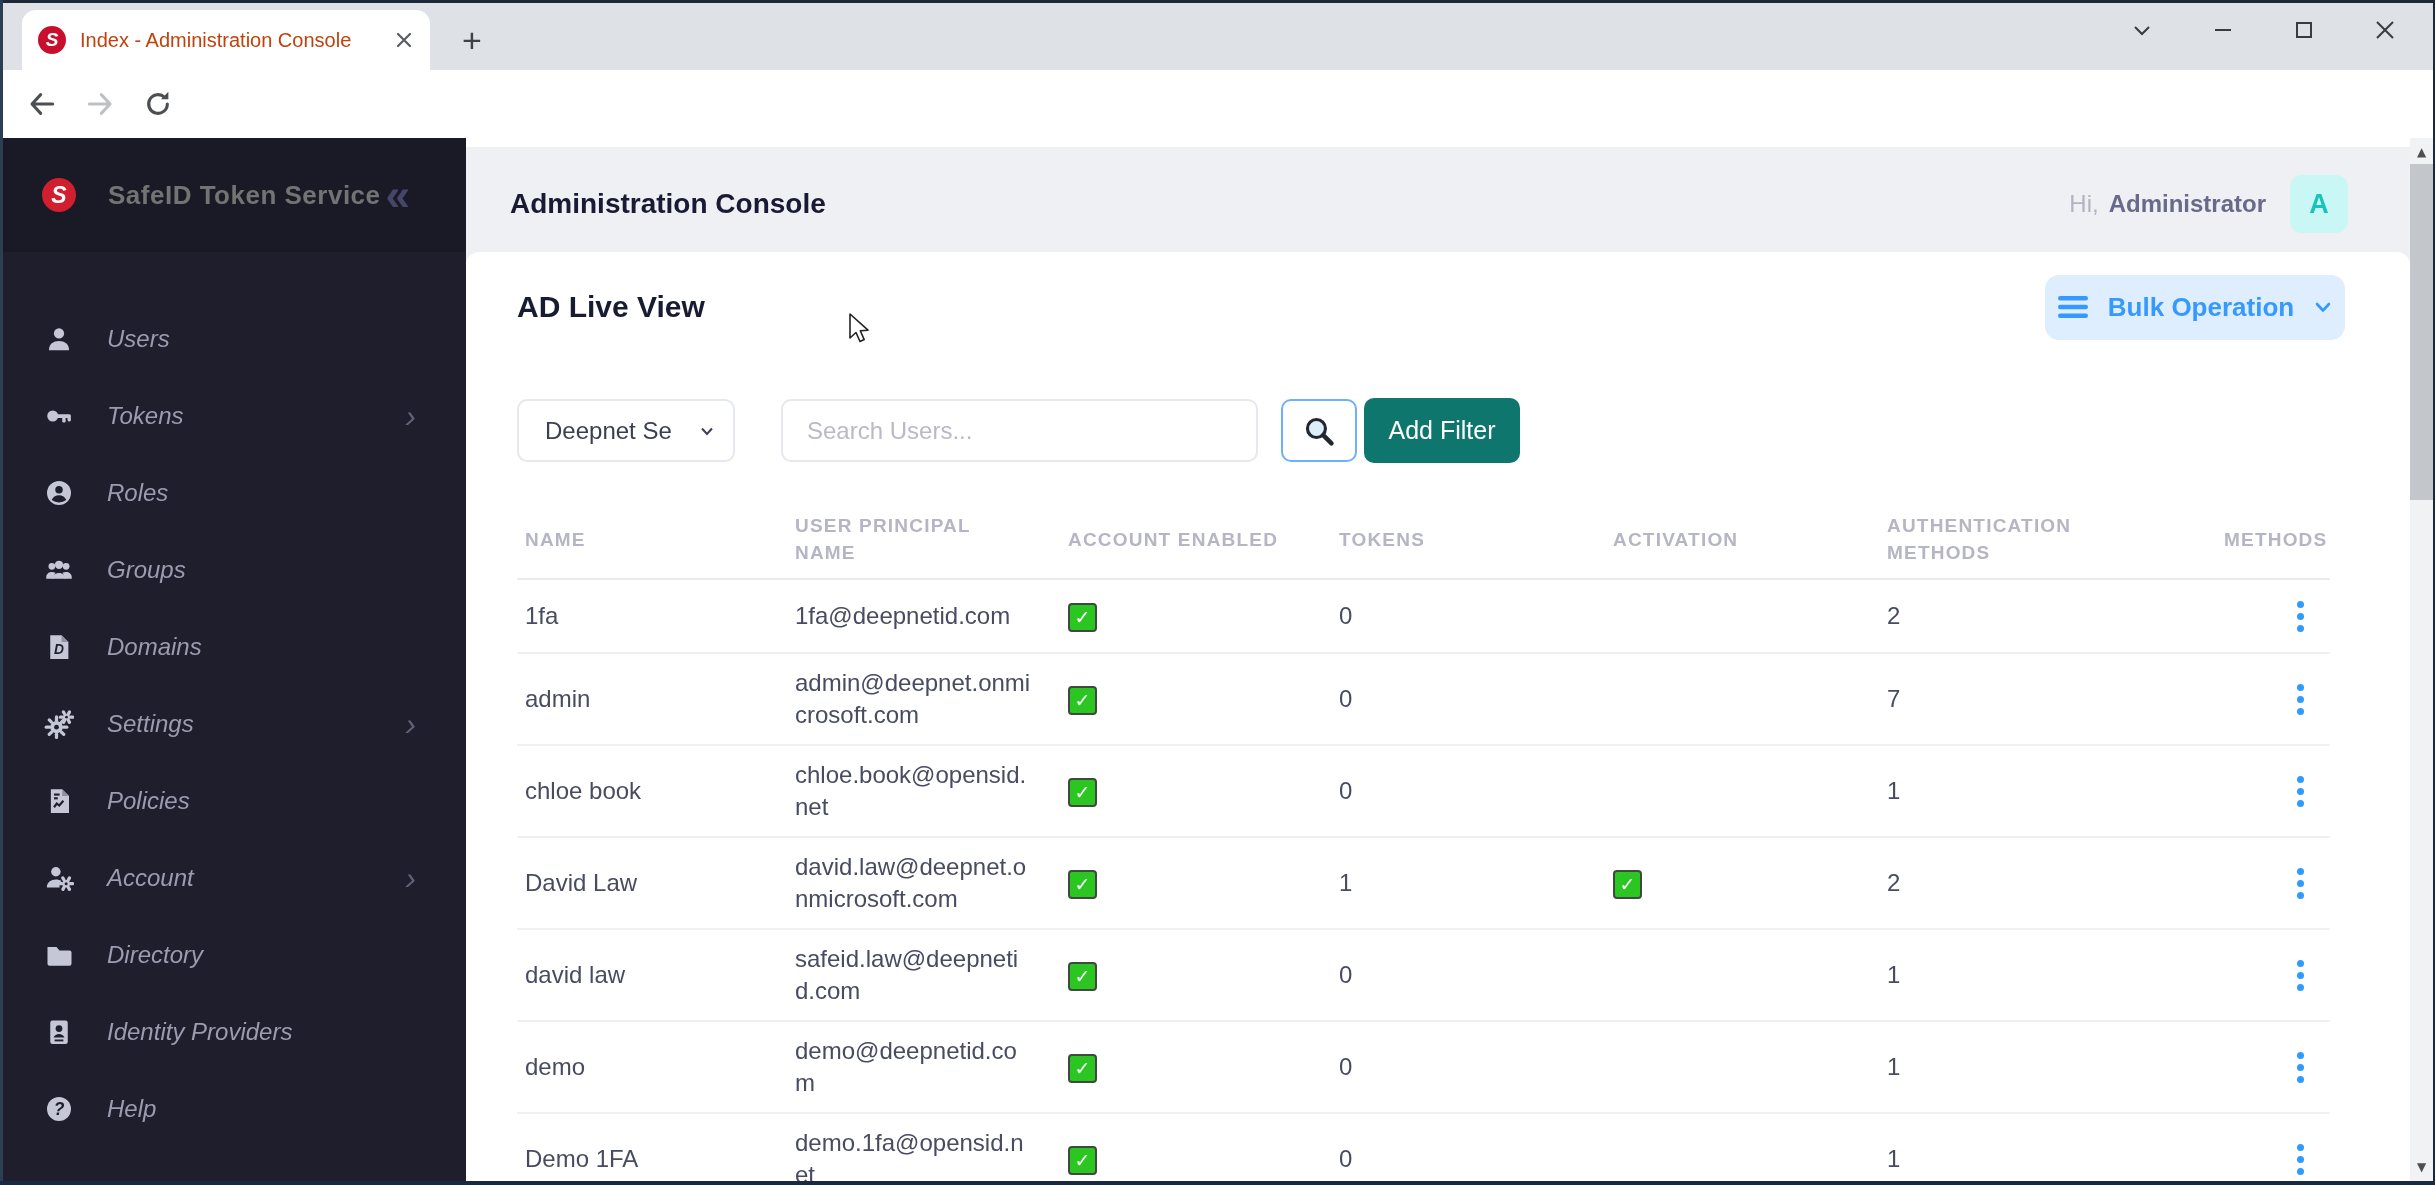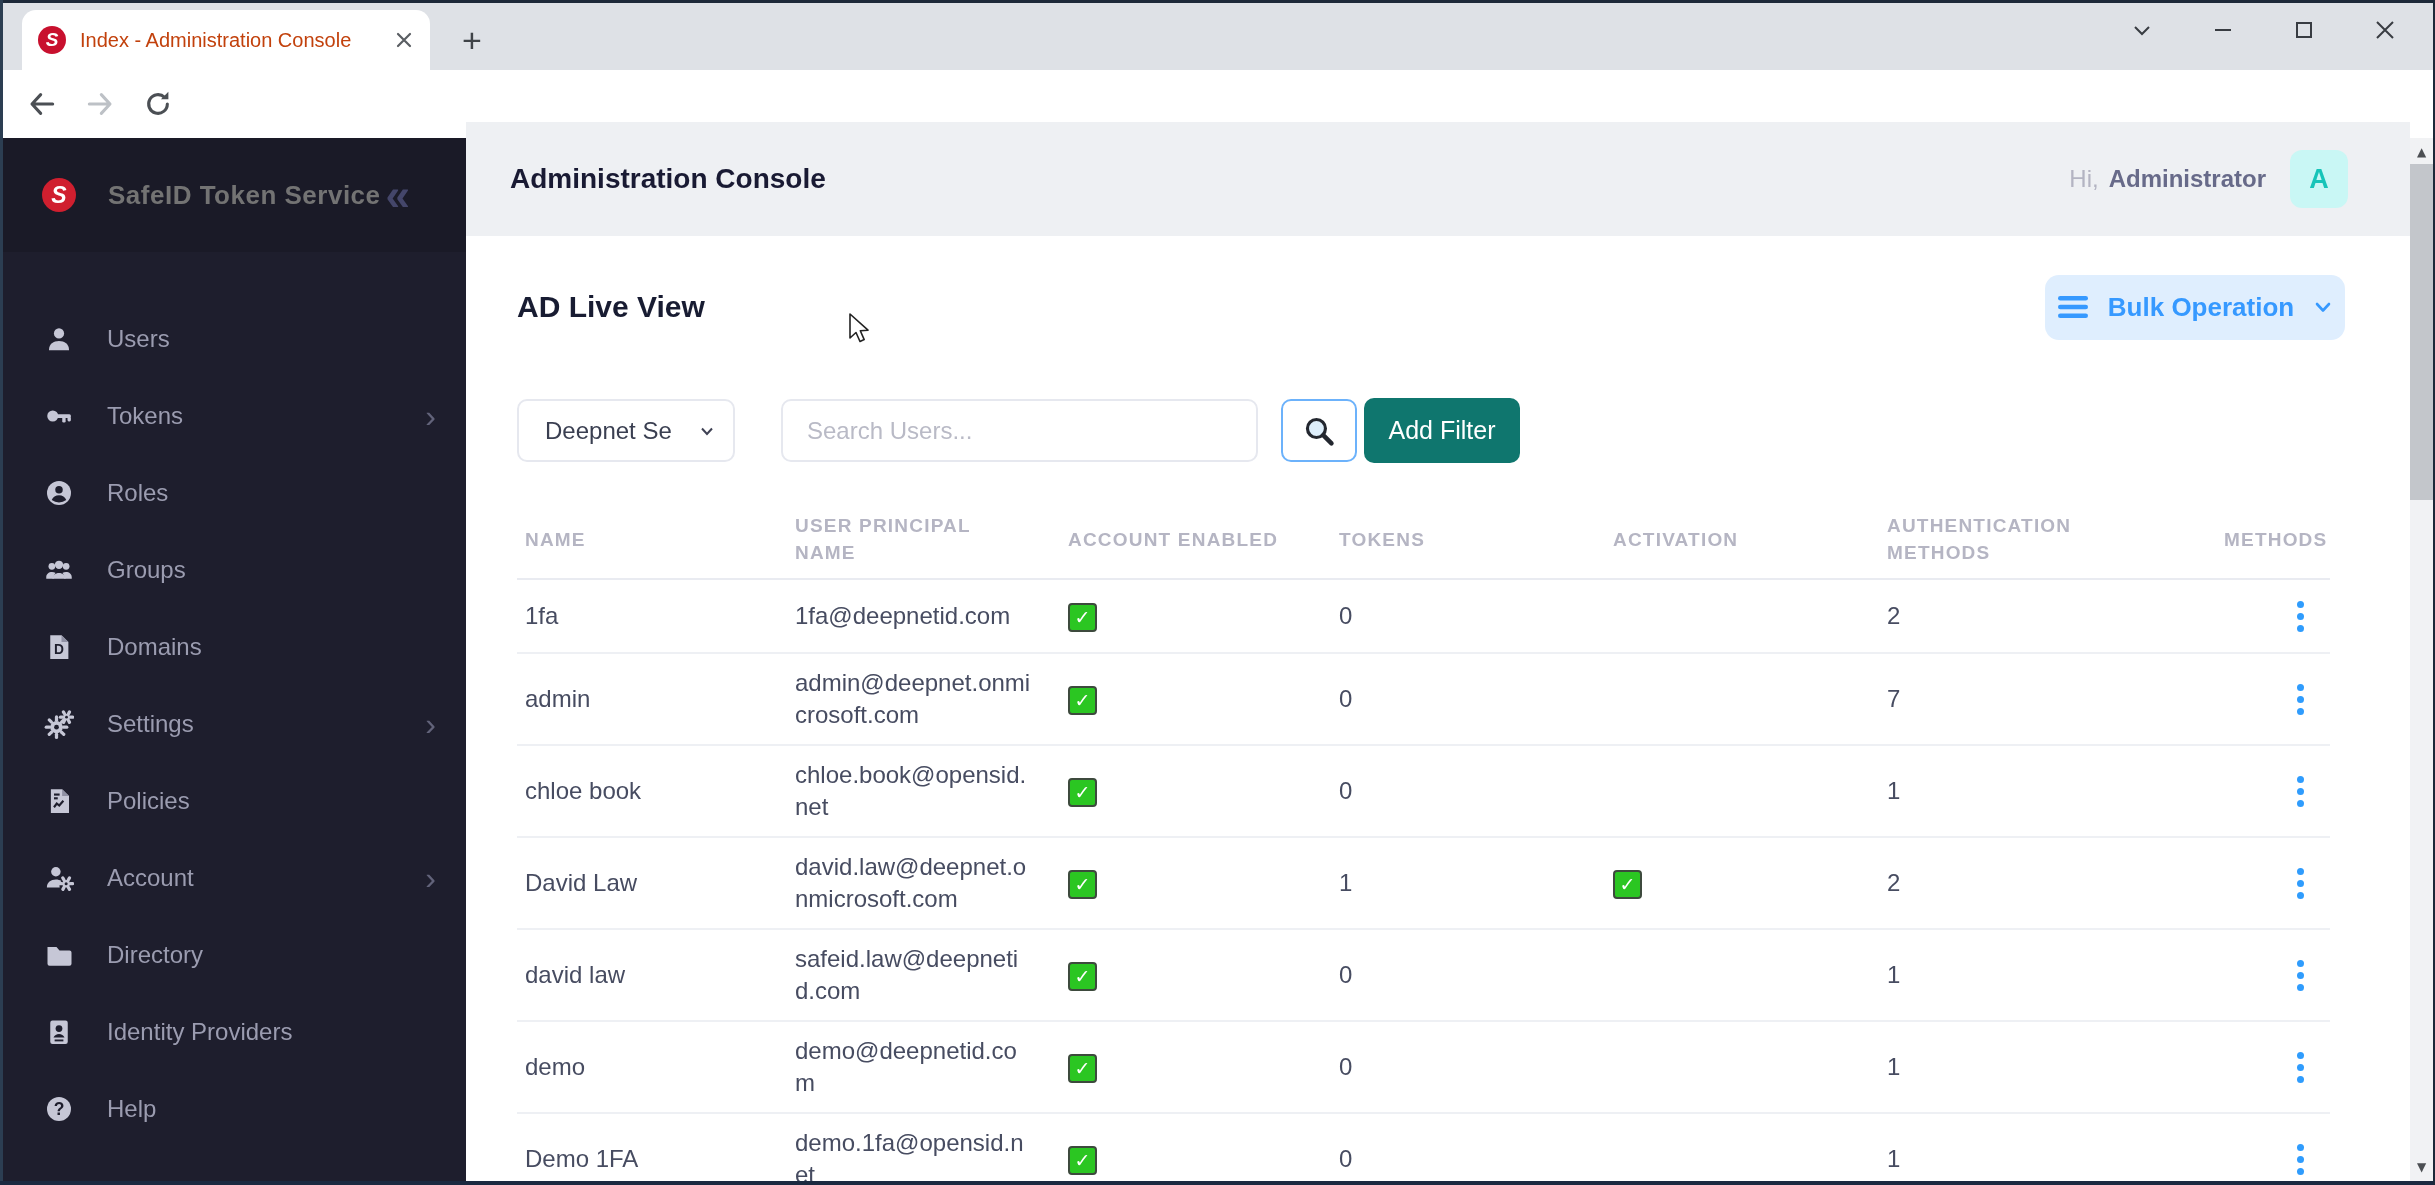--- a/index.html
+++ b/index.html
@@ -35,28 +35,28 @@
   .tb-right{position:absolute;right:28px;top:80px;display:flex;align-items:center;gap:26px;}
 
   
   .sidebar{position:absolute;left:0;top:138px;width:466px;height:1043px;background:#1e1e2d;z-index:5;}
   .side-header{height:114px;background:#1a1a27;display:flex;align-items:center;padding:0 56px 0 42px;}
   .brand-logo{width:34px;height:34px;border-radius:50%;background:#d01f2f;color:#fff;flex:0 0 34px;
               display:flex;align-items:center;justify-content:center;font-weight:bold;font-style:italic;font-size:23px;}
   .brand{color:#737373;font-weight:bold;font-size:26px;letter-spacing:.5px;margin-left:32px;white-space:nowrap;}
   .collapse{margin-left:auto;color:#44466a;font-size:44px;line-height:30px;font-weight:bold;}
   .side-nav{padding-top:48px;}
-  .side-item{height:77px;display:flex;align-items:center;padding:0 30px 0 44px;cursor:pointer;}
+  .side-item{height:77px;display:flex;align-items:center;padding:0 50px 0 44px;cursor:pointer;font-style:italic;}
   .side-icon{width:30px;height:30px;margin-right:33px;flex:0 0 30px;}
   .side-icon svg{width:30px;height:30px;display:block;}
   .side-label{color:#9b9cb0;font-size:24px;white-space:nowrap;}
   .side-chevron{margin-left:auto;color:#62637a;font-size:32px;line-height:24px;}
 
   
-  .app-header{position:absolute;left:466px;top:122px;width:1944px;height:114px;background:#eef0f3;
+  .app-header{position:absolute;left:466px;top:147px;width:1944px;height:114px;background:#eef0f3;
               display:flex;align-items:center;padding:0 62px 0 44px;}
   .app-title{font-size:28px;font-weight:600;color:#191a33;}
   .header-right{margin-left:auto;display:flex;align-items:center;}
   .greeting{color:#b3b4c2;font-size:24px;margin-right:10px;}
   .username{color:#676a89;font-size:24px;font-weight:bold;margin-right:24px;}
   .avatar{width:58px;height:58px;border-radius:12px;background:#c9f7f5;color:#16c4b8;
           display:flex;align-items:center;justify-content:center;font-size:27px;font-weight:bold;}
 
   
   .main{position:absolute;left:466px;top:252px;width:1944px;height:929px;background:#fff;

